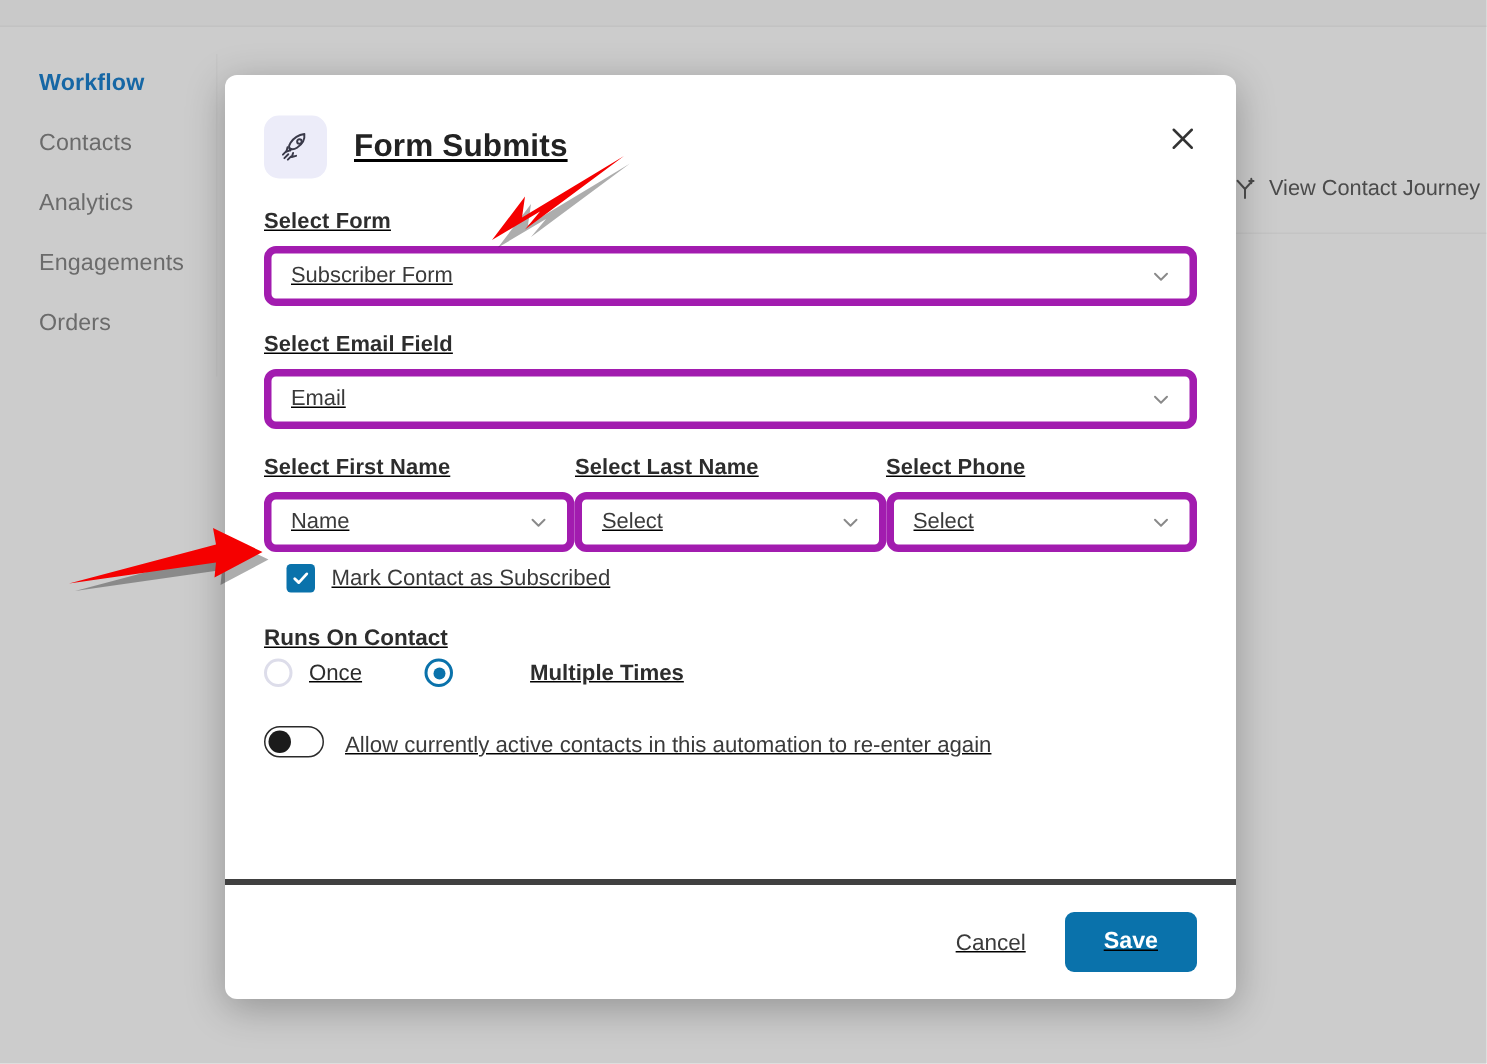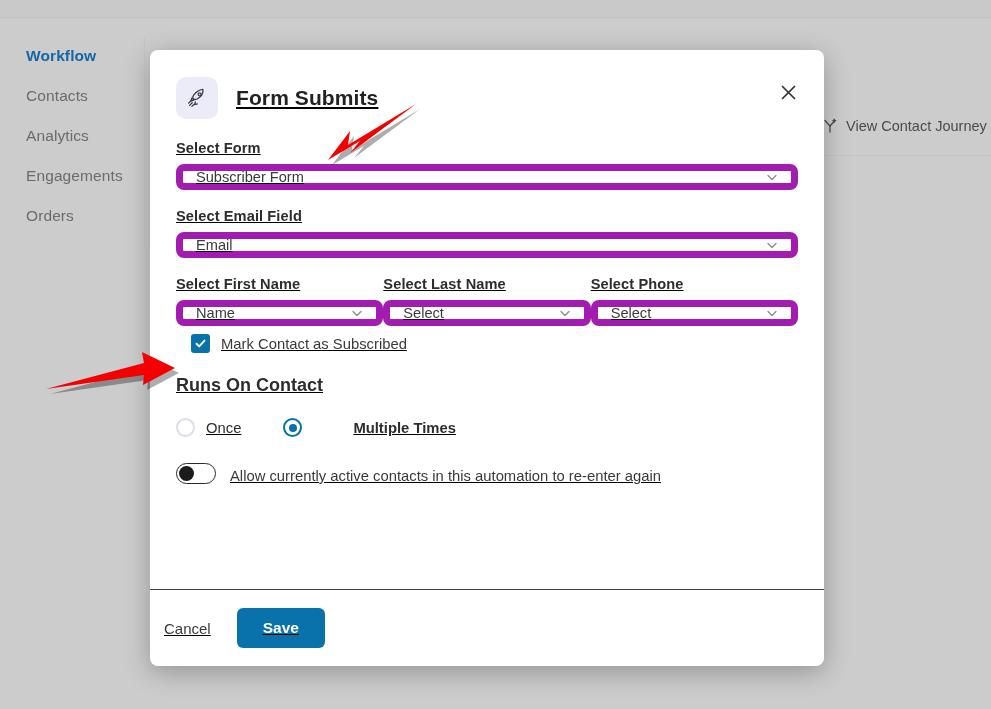--- a/index.html
+++ b/index.html
@@ -133,22 +133,22 @@
   
   .field-label {
     font-size: 14.6px;
     font-weight: 600;
     color: #2d2d2d;
     margin-bottom: 8px;
     letter-spacing: .1px;
   }
   .field-block { margin-bottom: 18px; }
   .select-box {
-    height: 26px;
-    border: 7px solid #a21caf;
+    height: 40px;
+    border: 5px solid #a21caf;
     border-radius: 8px;
     background: #fff;
     display: flex;
     align-items: center;
     padding: 0 12px 0 13px;
     box-sizing: border-box;
     cursor: pointer;
   }
   .select-value {
     flex: 1 1 auto;
@@ -188,24 +188,24 @@
     cursor: pointer;
   }
   #checkbox-label {
     margin-left: 11px;
     font-size: 14.8px;
     color: #3a3a3a;
   }
 
   
   #runs-label {
-    font-size: 18px;
+    font-size: 15px;
     font-weight: 600;
     color: #2d2d2d;
-    margin-bottom: 22px;
+    margin-bottom: 5px;
   }
   #radio-row {
     display: flex;
     align-items: flex-end;
     margin-bottom: 26px;
   }
   .radio-opt {
     display: flex;
     align-items: center;
     cursor: pointer;
@@ -263,23 +263,24 @@
   #toggle-label {
     margin-left: 14px;
     font-size: 14.8px;
     color: #3a3a3a;
   }
 
   
   #modal-footer {
     flex: 0 0 auto;
     height: 76px;
-    border-top: 1px solid #404040;
-    display: flex;
-    align-items: center;
+    border-top: 4px solid #404040;
+    display: flex;
+    align-items: center;
+    justify-content: flex-end;
     padding-right: 26px;
     gap: 12px;
   }
   #cancel-button {
     background: none;
     border: none;
     font-family: inherit;
     font-size: 15px;
     color: #3a3a3a;
     padding: 8px 14px;

